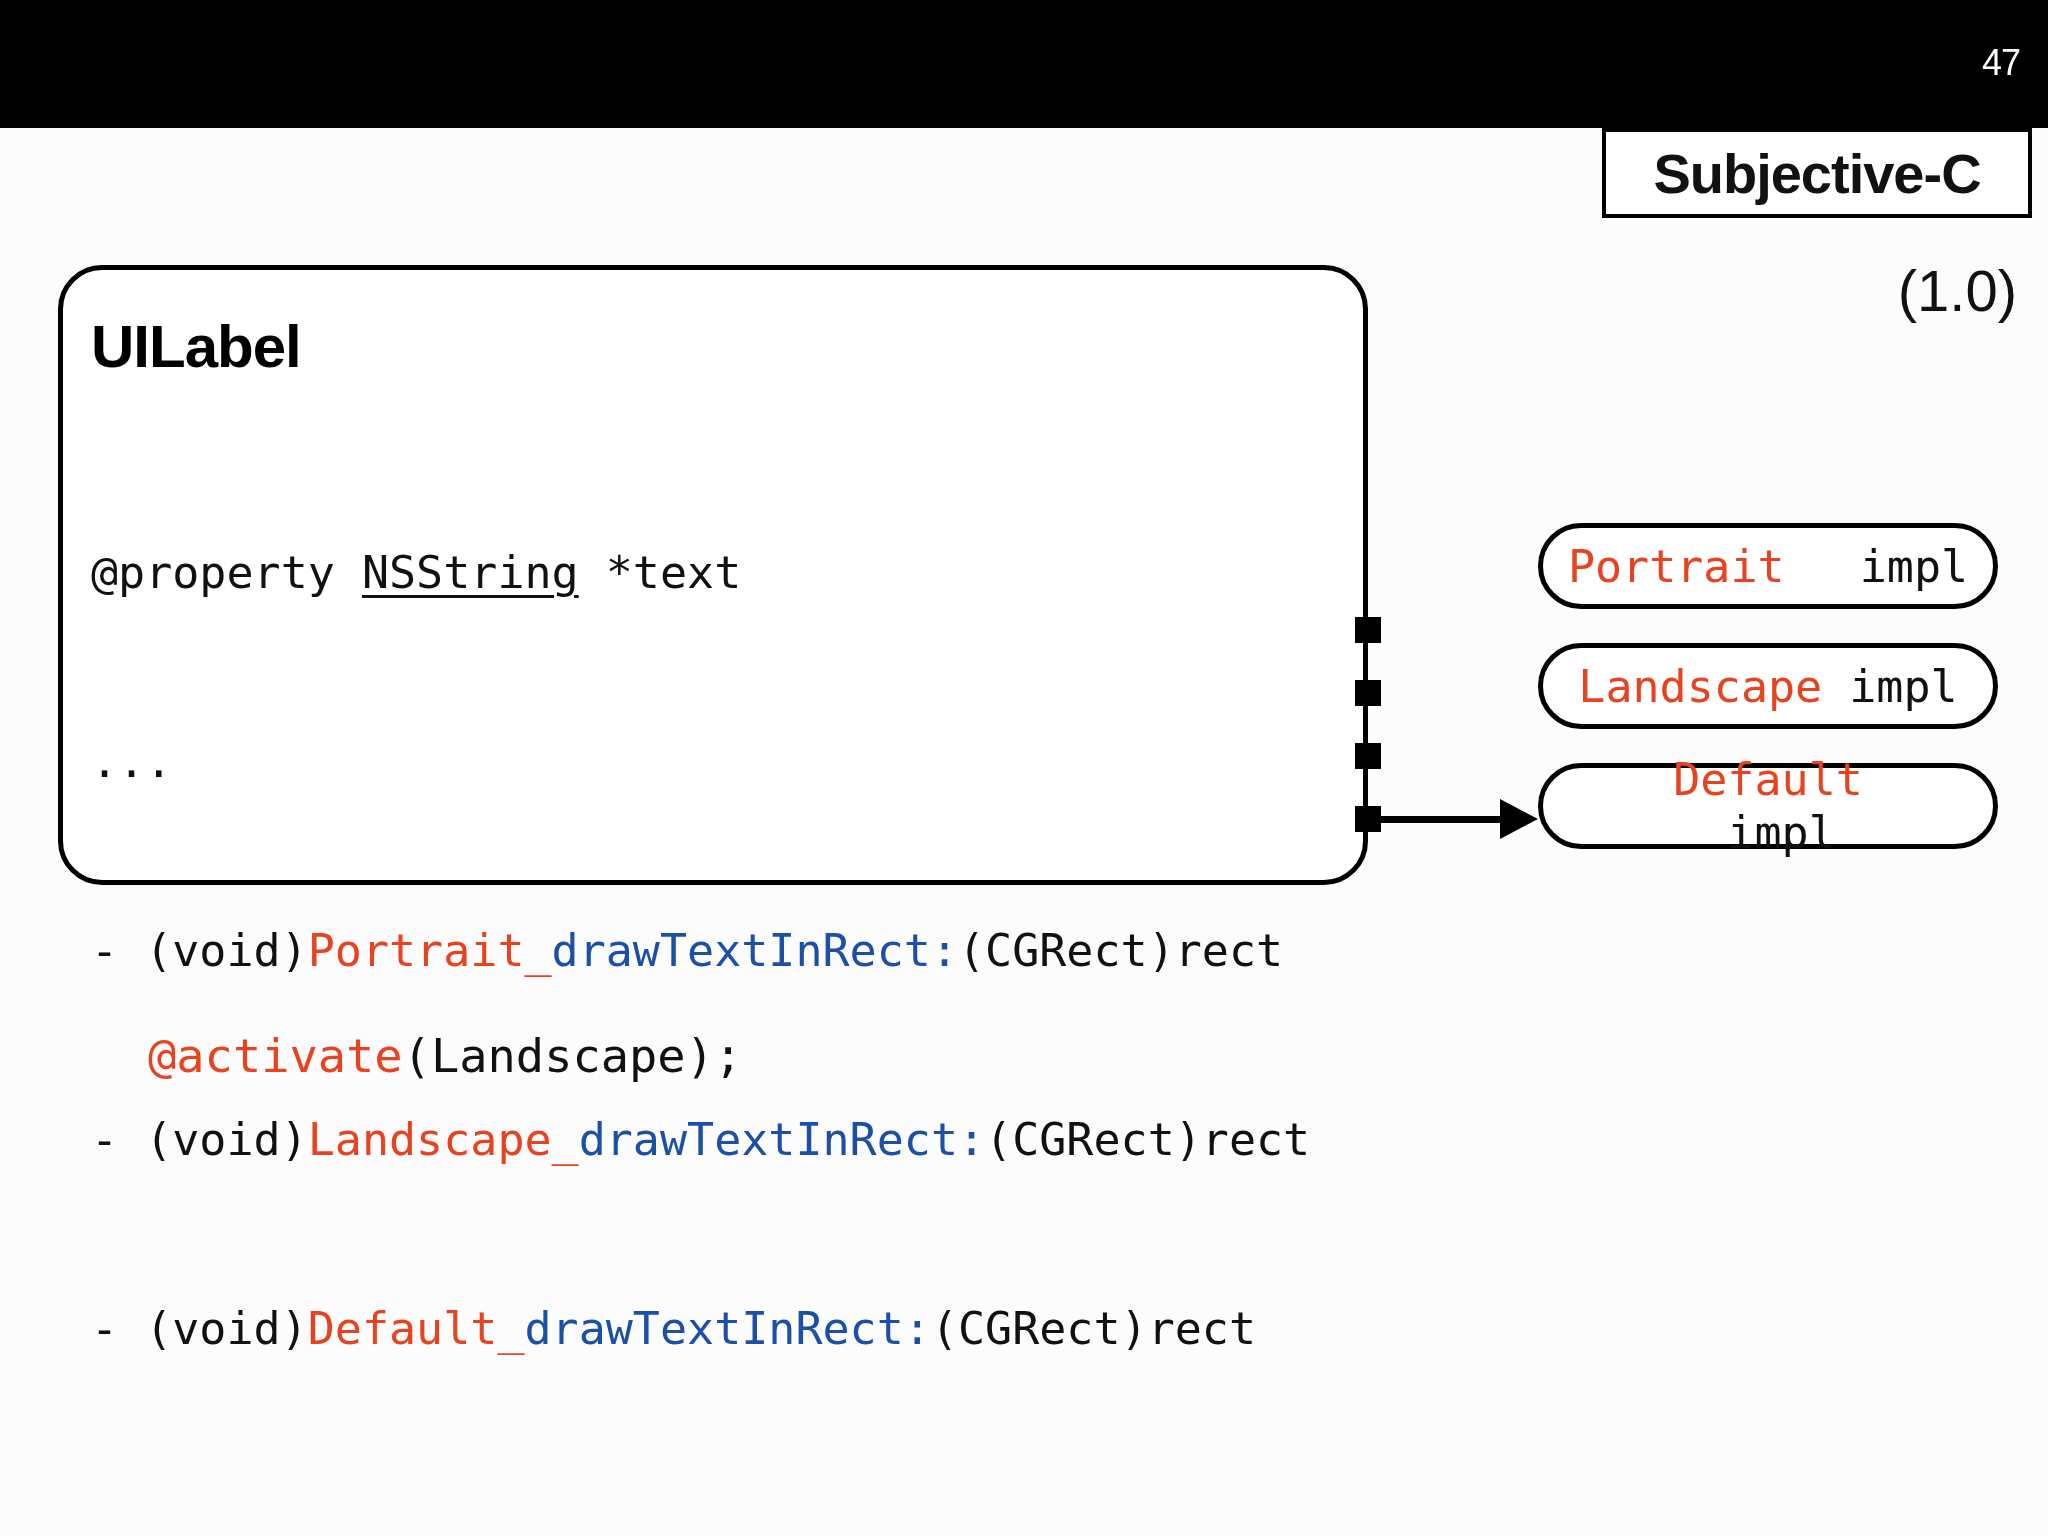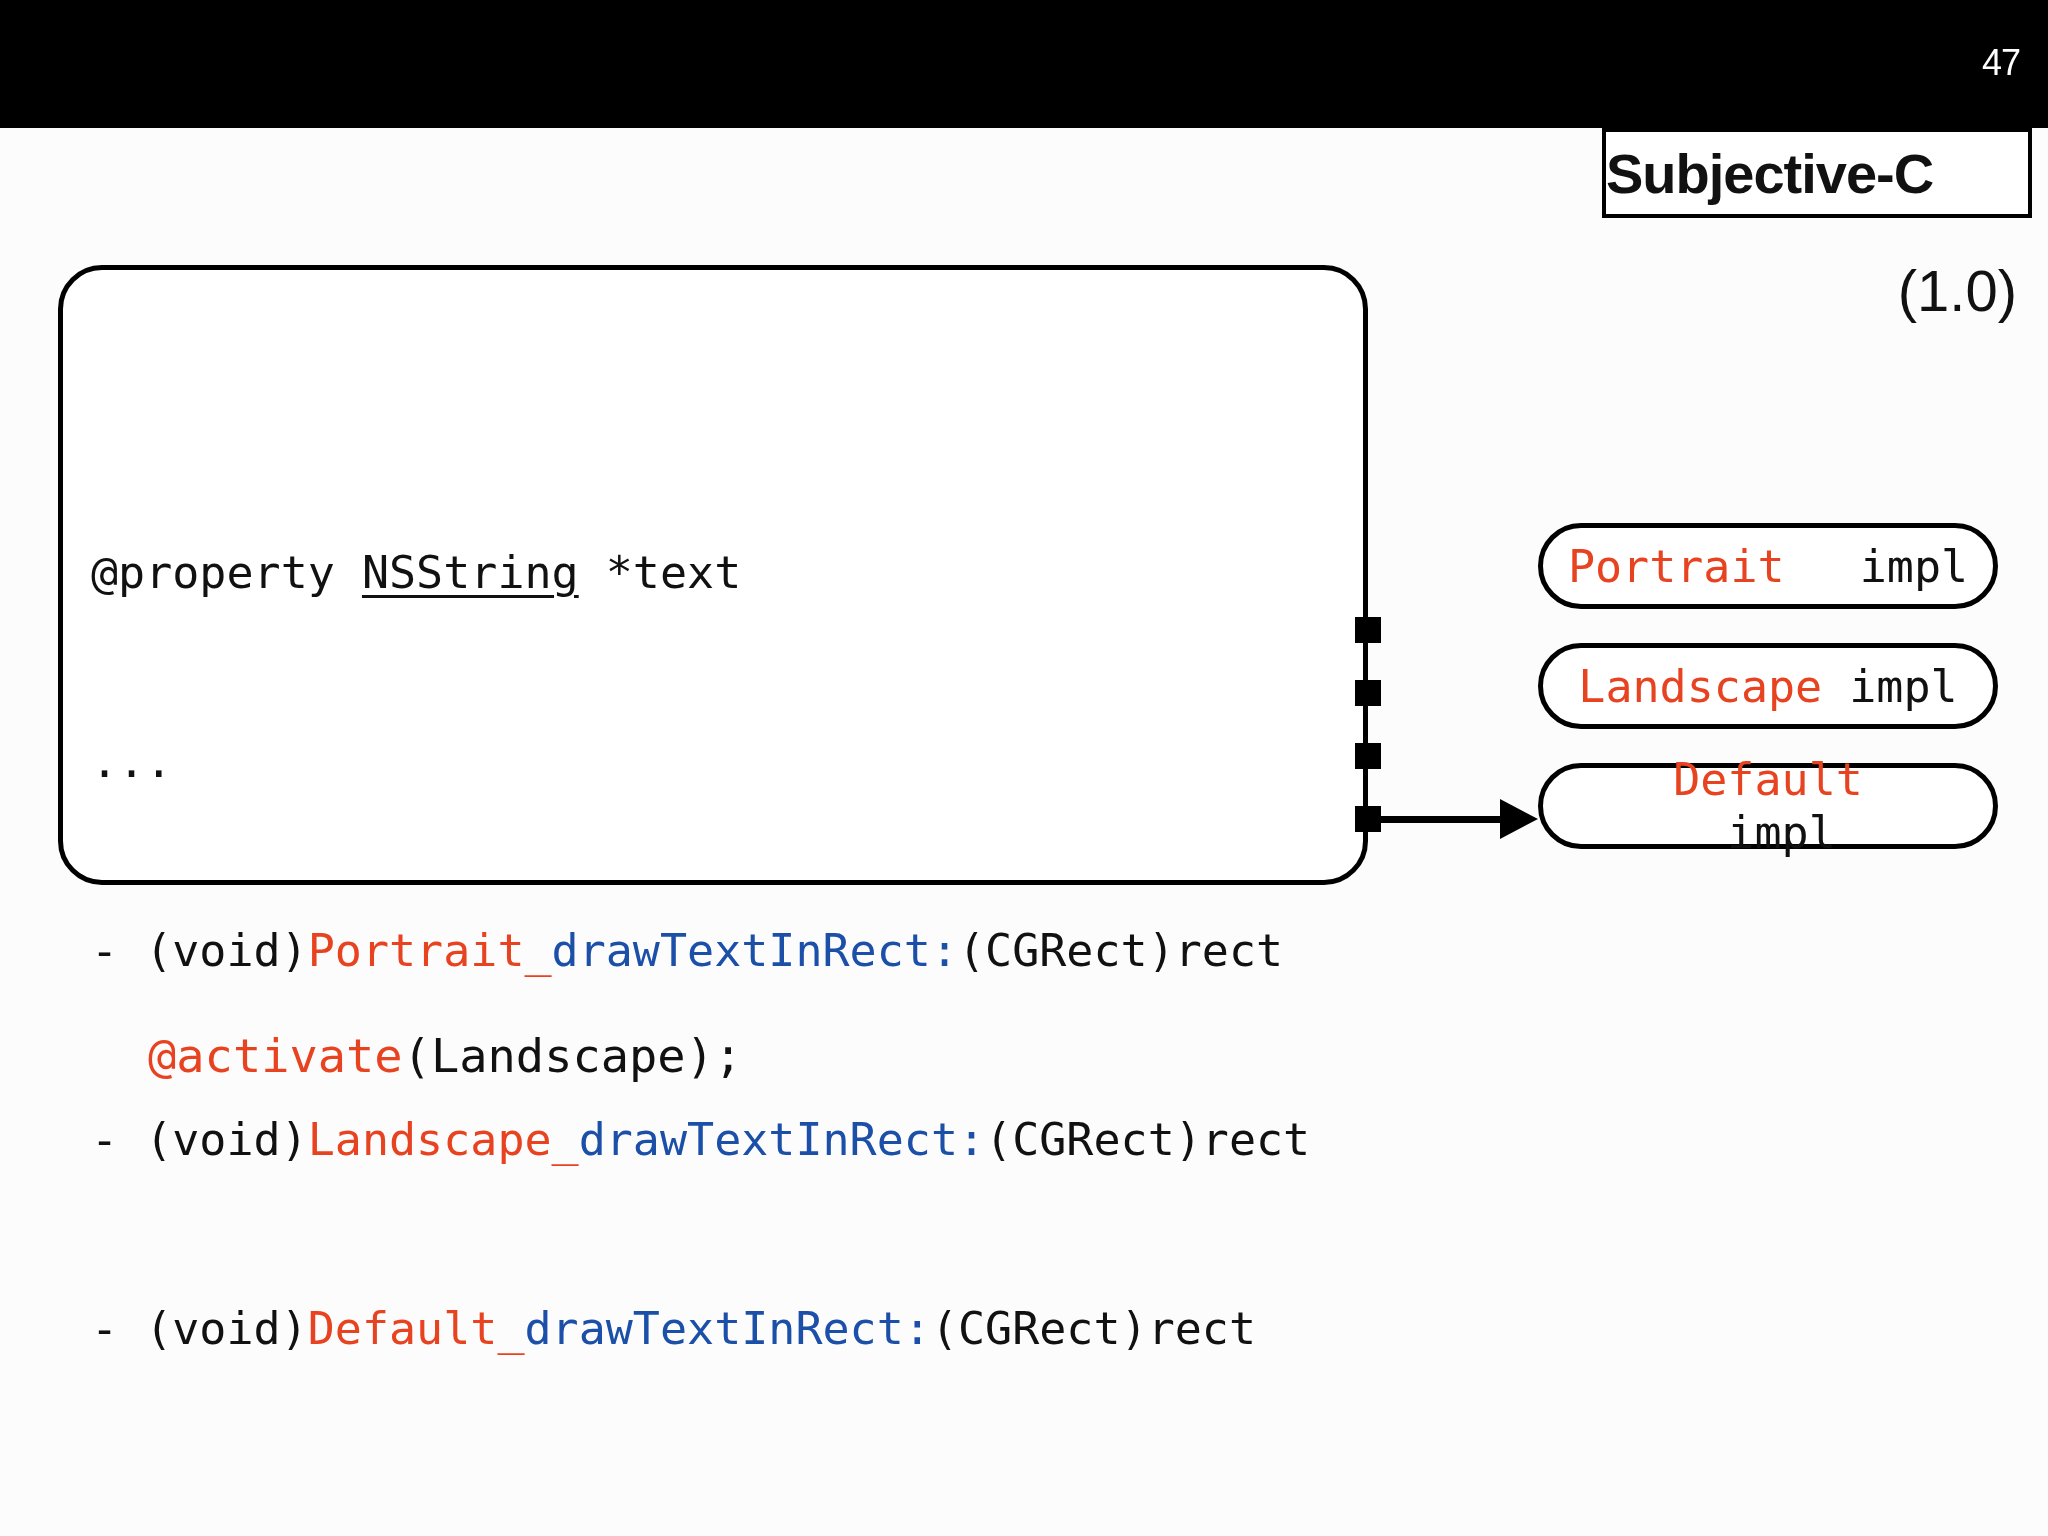--- a/index.html
+++ b/index.html
@@ -20,21 +20,21 @@
   }
   .slide-number {
     position:absolute; right:28px; top:42px; color:#fff;
     font-size:36px; font-weight:400; letter-spacing:-1px;
   }
 
   
   .badge {
     position:absolute; left:1602px; top:128px; width:430px; height:90px;
     box-sizing:border-box; border:4px solid #000; background:#fff;
-    display:flex; align-items:center; justify-content:flex-start;
+    display:flex; align-items:center; justify-content:center;
   }
   .badge-label { font-size:56px; font-weight:bold; letter-spacing:-1px; }
   .version {
     position:absolute; right:31px; top:257px; font-size:58px; color:#111;
   }
 
   
   .class-box {
     position:absolute; left:58px; top:265px; width:1310px; height:620px;
     box-sizing:border-box; border:5px solid #000; border-radius:44px;
@@ -97,20 +97,21 @@
 <div class="title-bar">
   <div class="slide-number">47</div>
 </div>
 
 <div class="badge">
   <span class="badge-label">Subjective-C</span>
 </div>
 <div class="version">(1.0)</div>
 
 <div class="class-box">
+  <div class="class-name">UILabel</div>
   <div class="code">
     <div><span>@property </span><span class="u">NSString</span><span> *text</span></div>
     <div>...</div>
     <div><span>- (void)</span><span class="red">Portrait_</span><span class="blue">drawTextInRect:</span><span>(CGRect)rect</span></div>
     <div><span>- (void)</span><span class="red">Landscape_</span><span class="blue">drawTextInRect:</span><span>(CGRect)rect</span></div>
     <div><span>- (void)</span><span class="red">Default_</span><span class="blue">drawTextInRect:</span><span>(CGRect)rect</span></div>
     
   </div>
 </div>
 

